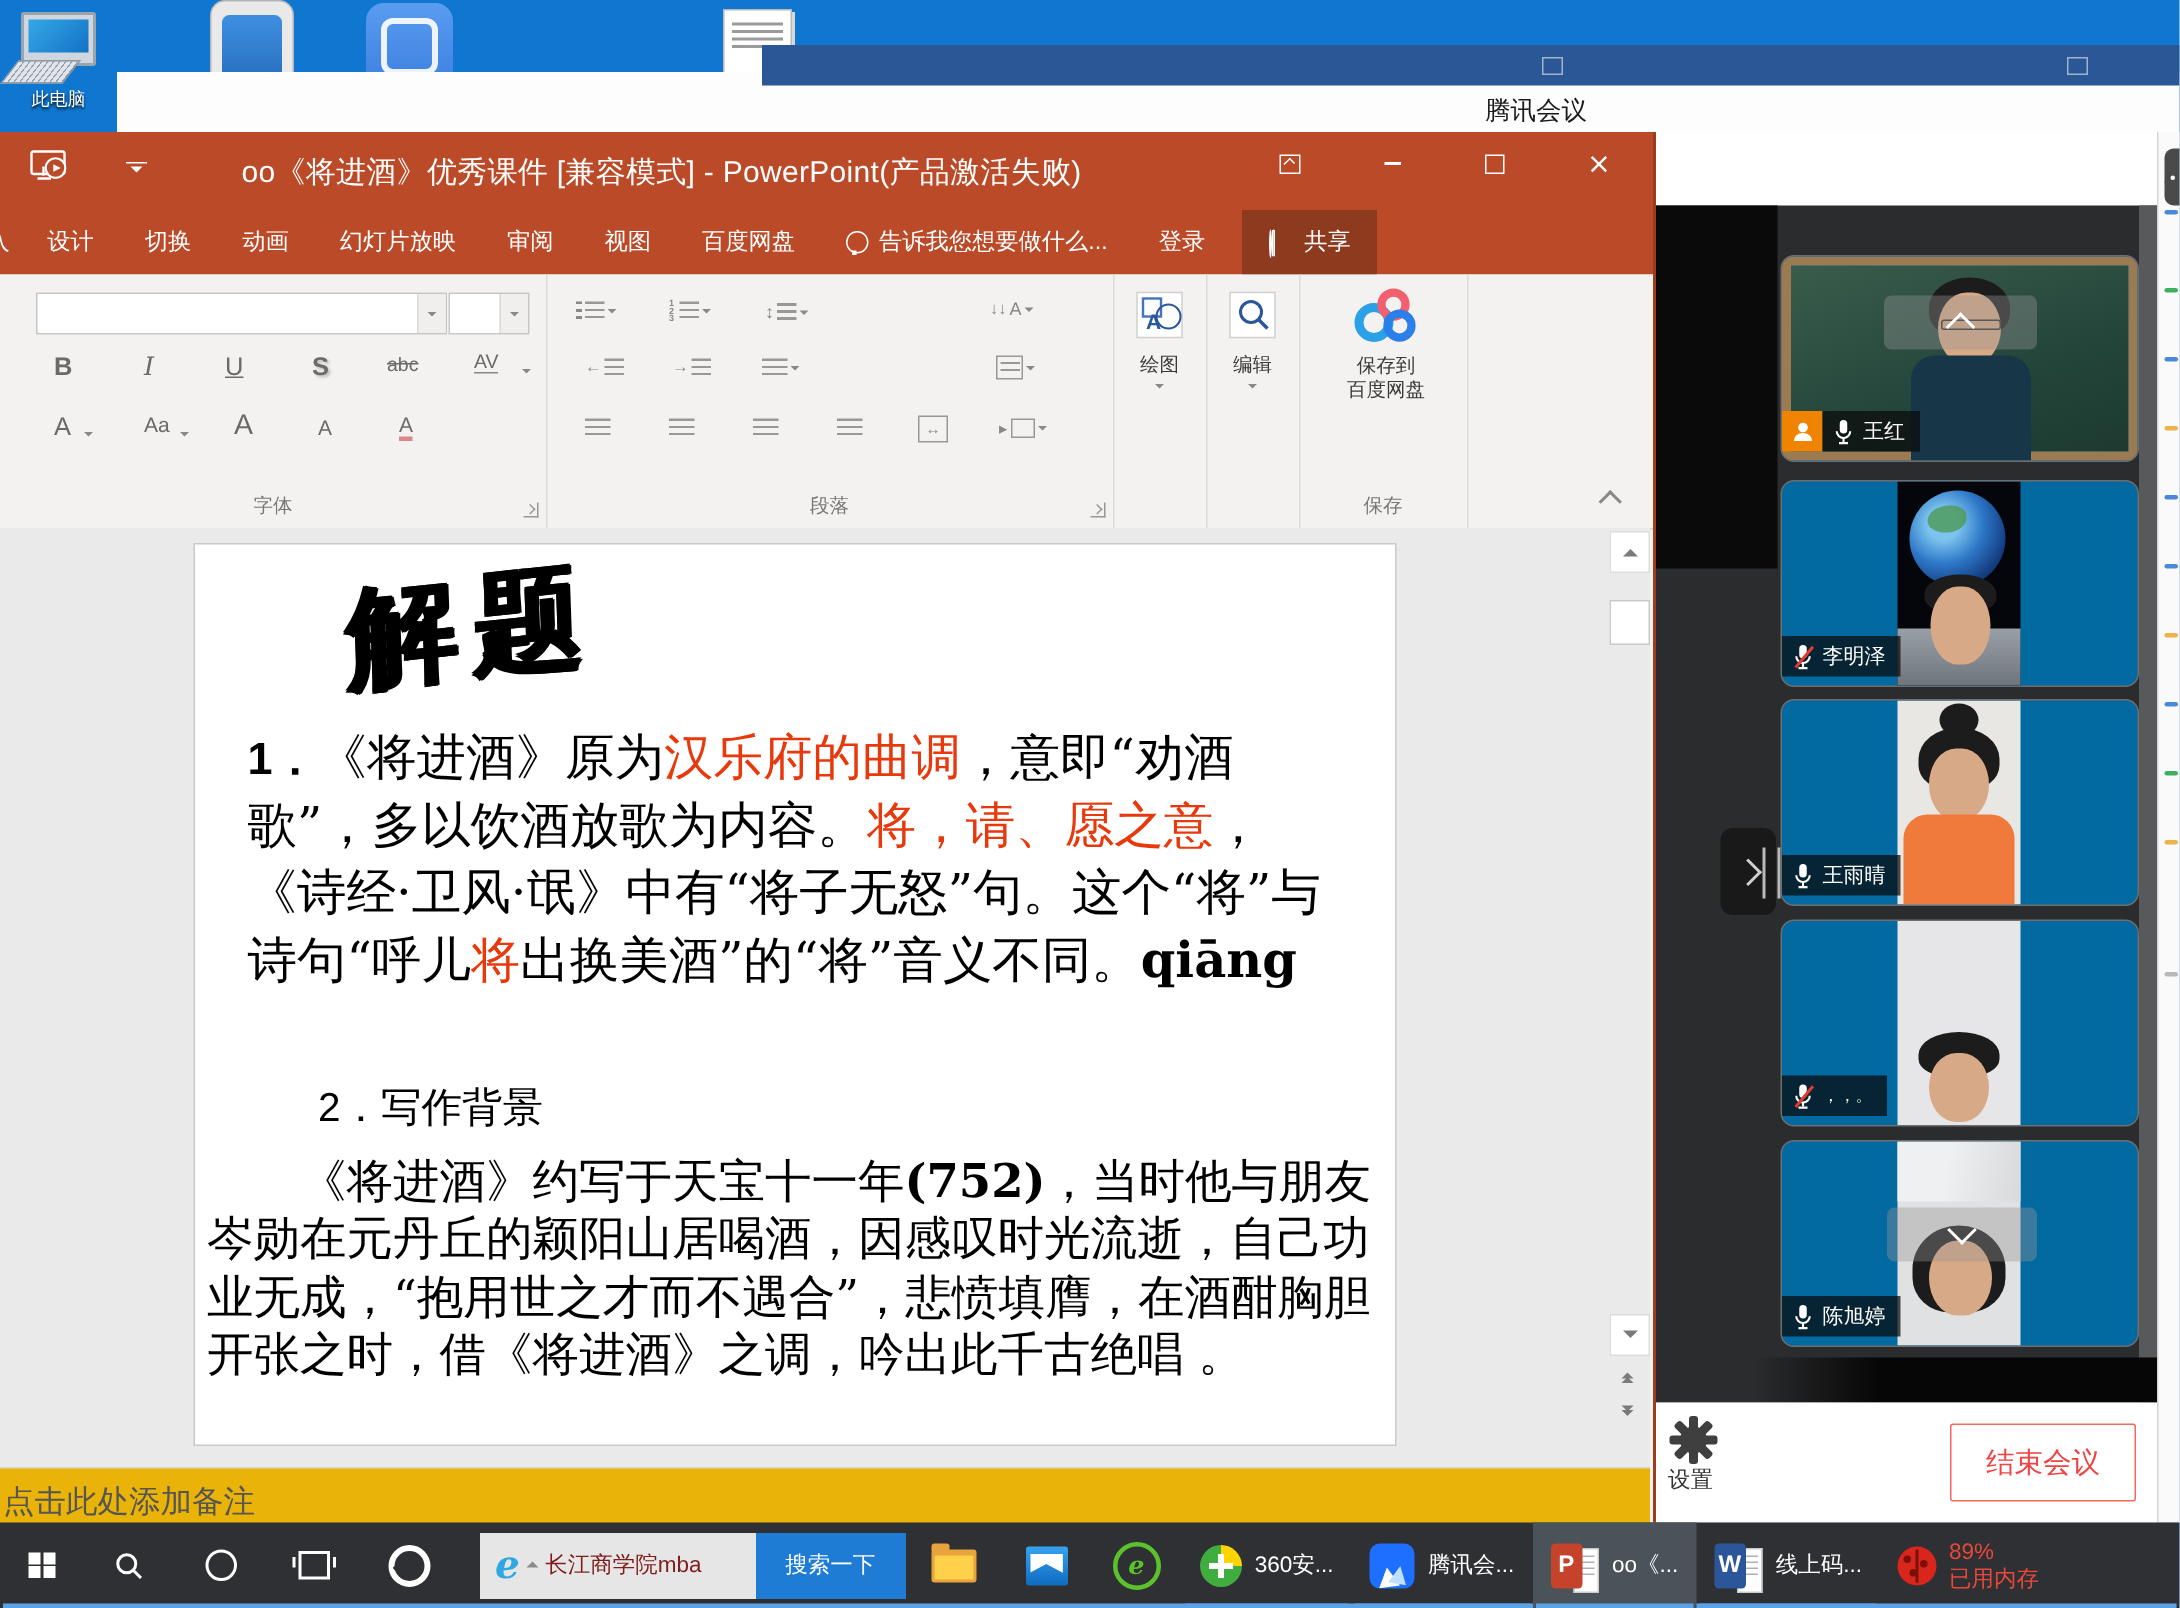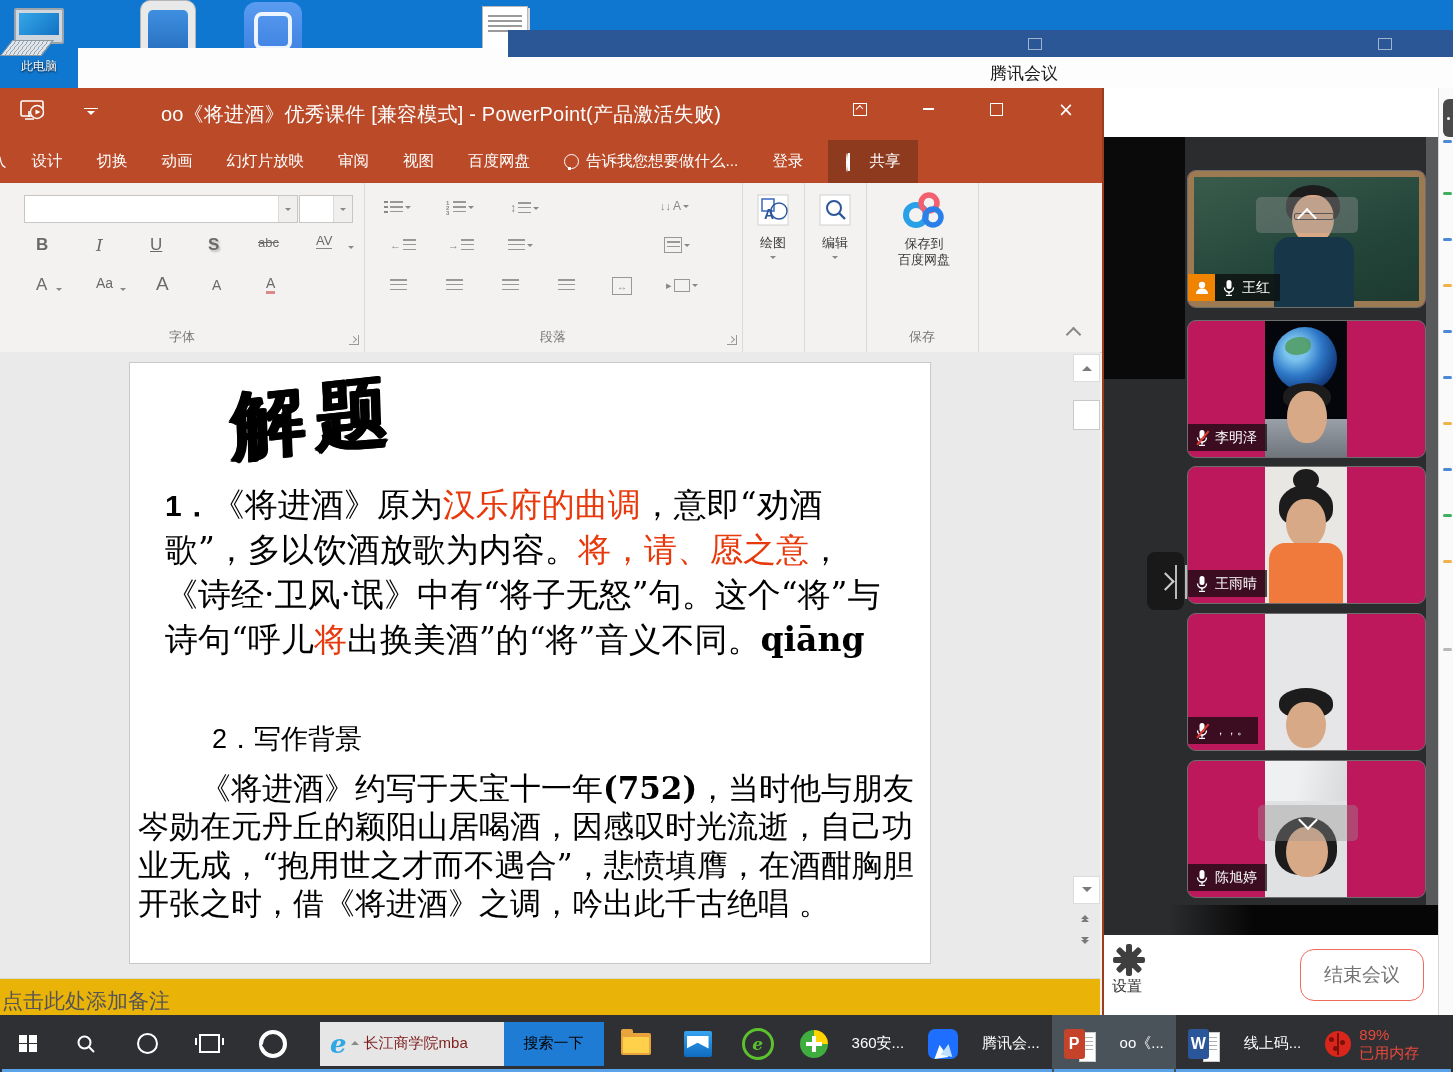--- a/index.html
+++ b/index.html
@@ -106,21 +106,21 @@
   .gridico{width:15px;height:15px;position:relative}
   .gridico:before{content:"";position:absolute;left:0;top:0;width:9px;height:9px;background:#555}
   .gridico:after{content:"";position:absolute;right:0;bottom:0;width:8px;height:11px;background:#555}
   .sqbtn{top:0;width:42px;height:42px;background:#f6f6f6;border:1px solid #dadada;border-radius:6px;display:flex;align-items:center;justify-content:center}
   .meet-dark{left:0;top:49px;width:336px;height:798px;background:#2b2c2e}
   .stage{left:0;top:0;width:83px;height:242px;background:#0a0a0a}
   .expand{left:45px;top:415px;width:37px;height:58px;background:#191919;border-radius:8px;display:flex;align-items:center;justify-content:center}
   .expand .gt{width:11px;height:11px;border-right:2.2px solid #cfcfcf;border-top:2.2px solid #cfcfcf;transform:rotate(45deg)}
   .drag{left:73px;top:428px;width:8px;height:34px;border-left:2px solid #b9b9b9;border-right:2px solid #b9b9b9}
   .mscroll{left:324px;top:0;width:12px;height:798px;background:#58595b}
-  .tile{left:85px;width:237px;height:136px;background:#be185d;border:1px solid #6e6e6e;border-radius:9px;overflow:hidden}
+  .tile{left:85px;width:237px;height:136px;background:#0369a1;border:1px solid #6e6e6e;border-radius:9px;overflow:hidden}
   .badge{position:absolute;left:0;bottom:6px;display:flex;align-items:center;height:27px}
   .rolebox{width:27px;height:27px;background:#f08300;display:flex;align-items:center;justify-content:center}
   .namechip{height:27px;background:rgba(10,10,10,.72);display:flex;align-items:center;gap:6px;padding:0 10px 0 7px;color:#fff;font-size:14px}
   .micw{position:relative;width:14px;height:18px}
   .mslash{position:absolute;left:-1px;top:8px;width:18px;height:2.4px;background:#e23b30;transform:rotate(-50deg)}
   .chevov{position:absolute;background:rgba(150,150,150,.38);border-radius:5px;display:flex;align-items:center;justify-content:center}
   .cup{width:12px;height:12px;border-left:2.4px solid #fff;border-top:2.4px solid #fff;transform:rotate(45deg);margin-top:6px}
   .cdn{width:12px;height:12px;border-left:2.4px solid #fff;border-top:2.4px solid #fff;transform:rotate(225deg);margin-bottom:6px}
   
   .board{position:absolute;inset:0;background:linear-gradient(160deg,#3a5c4c,#24453a 60%,#1d3a30);border:6px solid #9c7a52;border-radius:4px}
@@ -129,21 +129,21 @@
   .bodyshape{position:absolute;border-radius:16px 16px 0 0}
   .glasses{position:absolute;height:5px;border:1.5px solid #333;border-radius:2px;background:transparent}
   .vidcol{position:absolute;top:0;bottom:0;left:77px;width:82px}
   .space{background:#05060c}
   .earth{position:absolute;left:8px;top:6px;width:64px;height:64px;border-radius:50%;background:radial-gradient(circle at 35% 35%,#7cc4ee 0 18%,#2e78c8 45%,#123a7e 75%,#0a1d46)}
   .earth:after{content:"";position:absolute;left:12px;top:10px;width:26px;height:18px;background:#4d9a55;border-radius:60% 40% 55% 45%;opacity:.8}
   .moon{position:absolute;left:0;bottom:0;width:100%;height:38px;background:linear-gradient(#9aa0a8,#6f757d)}
 
   .meet-white{left:0;top:847px;width:336px;height:80px;background:#fff}
   .gearlbl{font-size:15px;color:#333}
-  .endbtn{left:198px;top:14px;width:122px;height:50px;background:#fff;border:1.6px solid #f06a5e;border-radius:14px;color:#737373;font-size:19px;display:flex;align-items:center;justify-content:center}
+  .endbtn{left:198px;top:14px;width:122px;height:50px;background:#fff;border:1.6px solid #f06a5e;border-radius:2px;color:#ef4444;font-size:19px;display:flex;align-items:center;justify-content:center}
 
   .sliver{left:1438px;top:88px;width:15px;height:927px;z-index:4;background:#fafafa;border-left:1px solid #d5d5d5}
   .dash{position:absolute;left:4px;width:9px;height:3px;border-radius:2px}
   .dotsbtn{left:1443px;top:99px;width:14px;height:38px;background:#4a4a4a;border-radius:6px 0 0 6px;z-index:6;display:flex;align-items:center;gap:3px;padding-left:4px}
   .dotsbtn i{width:3px;height:3px;border-radius:50%;background:#fff}
 
   
   .taskbar{left:0;top:1015px;width:1453px;height:57px;background:#2f3033;z-index:10;display:flex;align-items:center}
   .tbtn{height:57px;display:flex;align-items:center;justify-content:center}
   .winlogo{display:grid;grid-template-columns:8px 8px;grid-template-rows:8px 8px;gap:1.6px}
@@ -151,38 +151,38 @@
   .ring{width:17px;height:17px;border:2.4px solid #fff;border-radius:50%}
   .tview{width:17px;height:15px;border:2px solid #fff;position:relative}
   .tview:before,.tview:after{content:"";position:absolute;top:2px;width:2px;height:7px;background:#fff}
   .tview:before{left:-6px}.tview:after{right:-6px}
   .pinwheel{width:20px;height:20px;border:4.5px solid #fff;border-radius:50%;position:relative}
   .pinwheel:after{content:"";position:absolute;left:-2px;top:6px;width:15px;height:3px;background:#2f3033;transform:rotate(-40deg)}
   .iewidget{height:44px;background:#e6e6e6;display:flex;align-items:center;margin-left:14px}
   .iee{font-family:"DejaVu Serif",serif;font-style:italic;font-weight:bold;font-size:26px;color:#2fa7e3;margin:0 4px 0 10px}
   .ietri{width:0;height:0;border:4px solid transparent;border-bottom-color:#8a8a8a;margin:0 5px 6px 0}
   .iequery{font-size:15px;color:#7f1d1d;width:140px}
-  .iebtn{height:44px;padding:0 20px;background:#1f7cd4;color:#000000;font-size:15px;display:flex;align-items:center}
+  .iebtn{height:44px;padding:0 20px;background:#1f7cd4;color:#ffffff;font-size:15px;display:flex;align-items:center}
   .folder{width:30px;height:22px;background:#e8a33d;border-radius:2px;position:relative}
   .folder:before{content:"";position:absolute;left:0;top:-4px;width:12px;height:5px;background:#e8a33d;border-radius:2px 2px 0 0}
   .folder:after{content:"";position:absolute;left:2px;top:4px;right:2px;bottom:2px;background:#ffd04a;border-radius:1px}
   .mail{width:28px;height:26px;background:linear-gradient(180deg,#36a3f0,#0f6bc0);position:relative;border-radius:2px}
   .mail:after{content:"";position:absolute;left:3px;top:5px;width:22px;height:13px;background:#fff;clip-path:polygon(0 0,100% 0,100% 100%,50% 55%,0 100%)}
   .greene{width:26px;height:26px;border:3px solid #5bc22e;border-radius:50%;color:#5bc22e;font-weight:bold;font-size:17px;display:flex;align-items:center;justify-content:center;font-family:"DejaVu Serif",serif;font-style:italic}
   .shield360{width:28px;height:28px;border-radius:50%;background:conic-gradient(#ffd400 0 90deg,#3fae3f 90deg 360deg);position:relative}
   .shield360:after{content:"";position:absolute;left:12px;top:6px;width:4px;height:16px;background:#fff}
   .shield360:before{content:"";position:absolute;left:6px;top:12px;width:16px;height:4px;background:#fff;z-index:1}
   .tmico{width:30px;height:30px;border-radius:7px;background:#1e6fff;position:relative;overflow:hidden}
   .tmico:before{content:"";position:absolute;left:5px;top:9px;border:7px solid transparent;border-bottom:13px solid #fff;transform:rotate(-8deg)}
   .tmico:after{content:"";position:absolute;left:14px;top:9px;border:6px solid transparent;border-bottom:12px solid #bfe0ff;transform:rotate(10deg)}
   .officeico{position:relative;width:32px;height:30px}
   .officeico .sq{position:absolute;left:0;top:0;width:21px;height:30px;border-radius:3px;color:#fff;font-weight:bold;font-size:16px;display:flex;align-items:center;justify-content:center}
   .officeico .pg{position:absolute;right:0;top:3px;width:13px;height:24px;background:#fff;border:1px solid #ccc;padding:2px 1px}
   .officeico .pg i{display:block;height:1.6px;margin:2.4px 1px;background:#b0b0b0}
-  .applab{color:#fff;font-size:15px;margin-left:24px}
+  .applab{color:#fff;font-size:15px;margin-left:9px}
   .appbtn{height:57px;display:flex;align-items:center;padding:0 12px;position:relative}
   .appbtn.active{background:#4a525a}
   .underline{position:absolute;left:2px;right:2px;bottom:0;height:3px;background:#5ba3e8}
   .ladybug{width:26px;height:26px;border-radius:50%;background:#d8261c;position:relative}
   .ladybug:before{content:"";position:absolute;left:12px;top:2px;width:2px;height:22px;background:#7c0f08}
   .ladybug:after{content:"";position:absolute;left:4px;top:6px;width:5px;height:5px;border-radius:50%;background:#7c0f08;box-shadow:11px 3px 0 #7c0f08,4px 9px 0 #7c0f08}
   .memtxt{color:#e8483c;font-size:15px;line-height:18px;margin-left:8px}
 
   .gearsvg circle{fill:#3f3f3f}
 </style>

